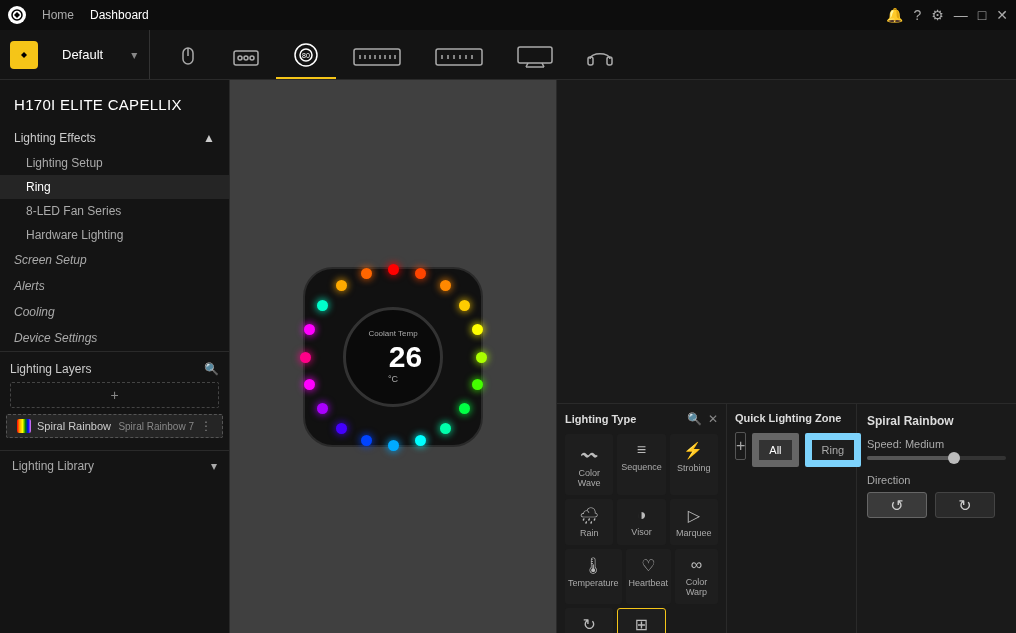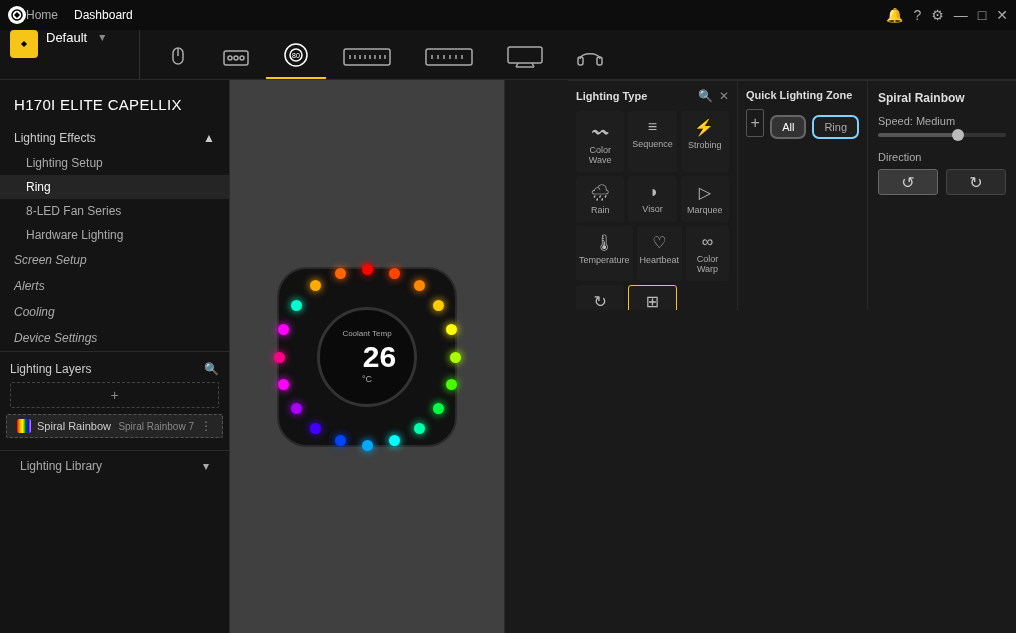--- a/index.html
+++ b/index.html
@@ -18,21 +18,21 @@
       height: 30px;
       background: #0d0d0d;
       display: flex;
       align-items: center;
       justify-content: space-between;
       padding: 0 8px;
     }
     .title-bar-left {
       display: flex;
       align-items: center;
-      gap: 0;
+      gap: 16px;
     }
     .title-bar-logo {
       width: 18px;
       height: 18px;
       background: #fff;
       border-radius: 50%;
       display: flex; align-items: center; justify-content: center;
       font-size: 10px; color: #000; font-weight: bold;
     }
     .title-bar-nav {
@@ -61,21 +61,22 @@
       height: 50px;
       background: #141414;
       display: flex;
       align-items: center;
       padding: 0 10px;
       gap: 0;
       border-bottom: 1px solid #2a2a2a;
     }
     .profile-selector {
       display: flex;
-      gap: 8px;
+      align-items: center;
+      gap: 24px;
       min-width: 130px;
       border-right: 1px solid #333;
       padding-right: 12px;
       height: 100%;
     }
     .profile-icon {
       width: 28px; height: 28px;
       background: #f5c518;
       border-radius: 4px;
       display: flex; align-items: center; justify-content: center;
@@ -194,21 +195,21 @@
       background: linear-gradient(to right, red, orange, yellow, green, blue, violet);
     }
     .layer-name { color: #ccc; font-size: 11px; flex: 1; }
     .layer-tag { color: #888; font-size: 10px; }
     .layer-more { color: #888; cursor: pointer; }
 
     .lighting-library {
       display: flex;
       align-items: center;
       justify-content: space-between;
-      padding: 8px 20px;
+      padding: 8px 12px;
       border-top: 1px solid #2a2a2a;
       cursor: pointer;
     }
     .lighting-library span { color: #aaa; font-size: 12px; }
 
     
     .content-area {
       flex: 1;
       display: flex;
       flex-direction: row;
@@ -272,25 +273,25 @@
       color: #aaa;
       display: flex; align-items: center; justify-content: center;
       cursor: pointer;
       font-size: 16px;
       border-radius: 2px;
       margin-bottom: 8px;
     }
     .zone-btn {
       padding: 4px 10px;
       background: #1e1e1e;
-      border: 2px solid #7dd3fc;
+      border: 7px solid #7dd3fc;
       color: #aaa;
       font-size: 11px;
       cursor: pointer;
-      border-radius: 7px;
+      border-radius: 2px;
     }
     .zone-btn.active {
       background: #333;
       color: #fff;
       border-color: #666;
     }
 
     
     .spiral-panel {
       flex: 1;
@@ -496,21 +497,21 @@
           </div>
 
         <div style="position:absolute; top:50px; left:50px; width:100px; height:100px; border-radius:50%; background:#0a0a0a; border:3px solid #333; display:flex; flex-direction:column; align-items:center; justify-content:center; z-index:2;">
           <span style="color:#aaa; font-size:8px; margin-bottom:2px;">Coolant Temp</span>
           <span style="color:#fff; font-size:30px; font-weight:bold;margin-left:25px;">26</span>
           <span style="color:#aaa; font-size:9px;">°C</span>
         </div>
       </div>
     </div>
 
-    <div style="display:flex; flex-direction:row; width:512px; border-left:1px solid #2a2a2a;">
+    <div style="display:flex; flex-direction:column; width:460px; border-left:1px solid #2a2a2a;">
 
       <div style="flex:1; background:#1a1a1a;"></div>
 
       <div style="display:flex; height:230px; border-top:1px solid #2a2a2a;">
 
         <div class="lighting-type-panel">
           <div class="panel-header">
             <span class="panel-title">Lighting Type</span>
             <div class="panel-icons">
               <span>🔍</span>

